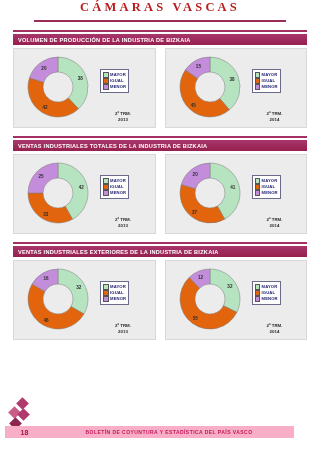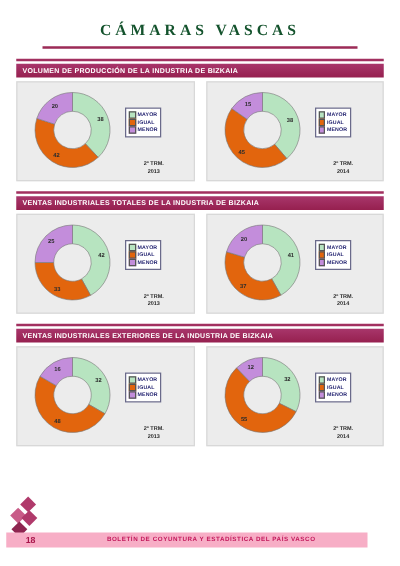--- a/index.html
+++ b/index.html
@@ -10,22 +10,21 @@
     overflow:hidden;
     position:relative;
   }
   
   .page-title{
     text-align:center;
     font-family:"Liberation Serif", serif;
     font-weight:bold;
     font-size:12.5px;
     letter-spacing:3.2px;
-    color:#14532d;
-    padding-top:17px;
+    color:#b91c1c;
   }
   .title-rule{
     margin:5px auto 0 auto;
     width:252px;height:2px;
     background:#9c2b57;
   }
   
   .section{ margin:0 13px; }
   .sec-toprule{
     height:2px;background:#a23060;margin-bottom:2px;

